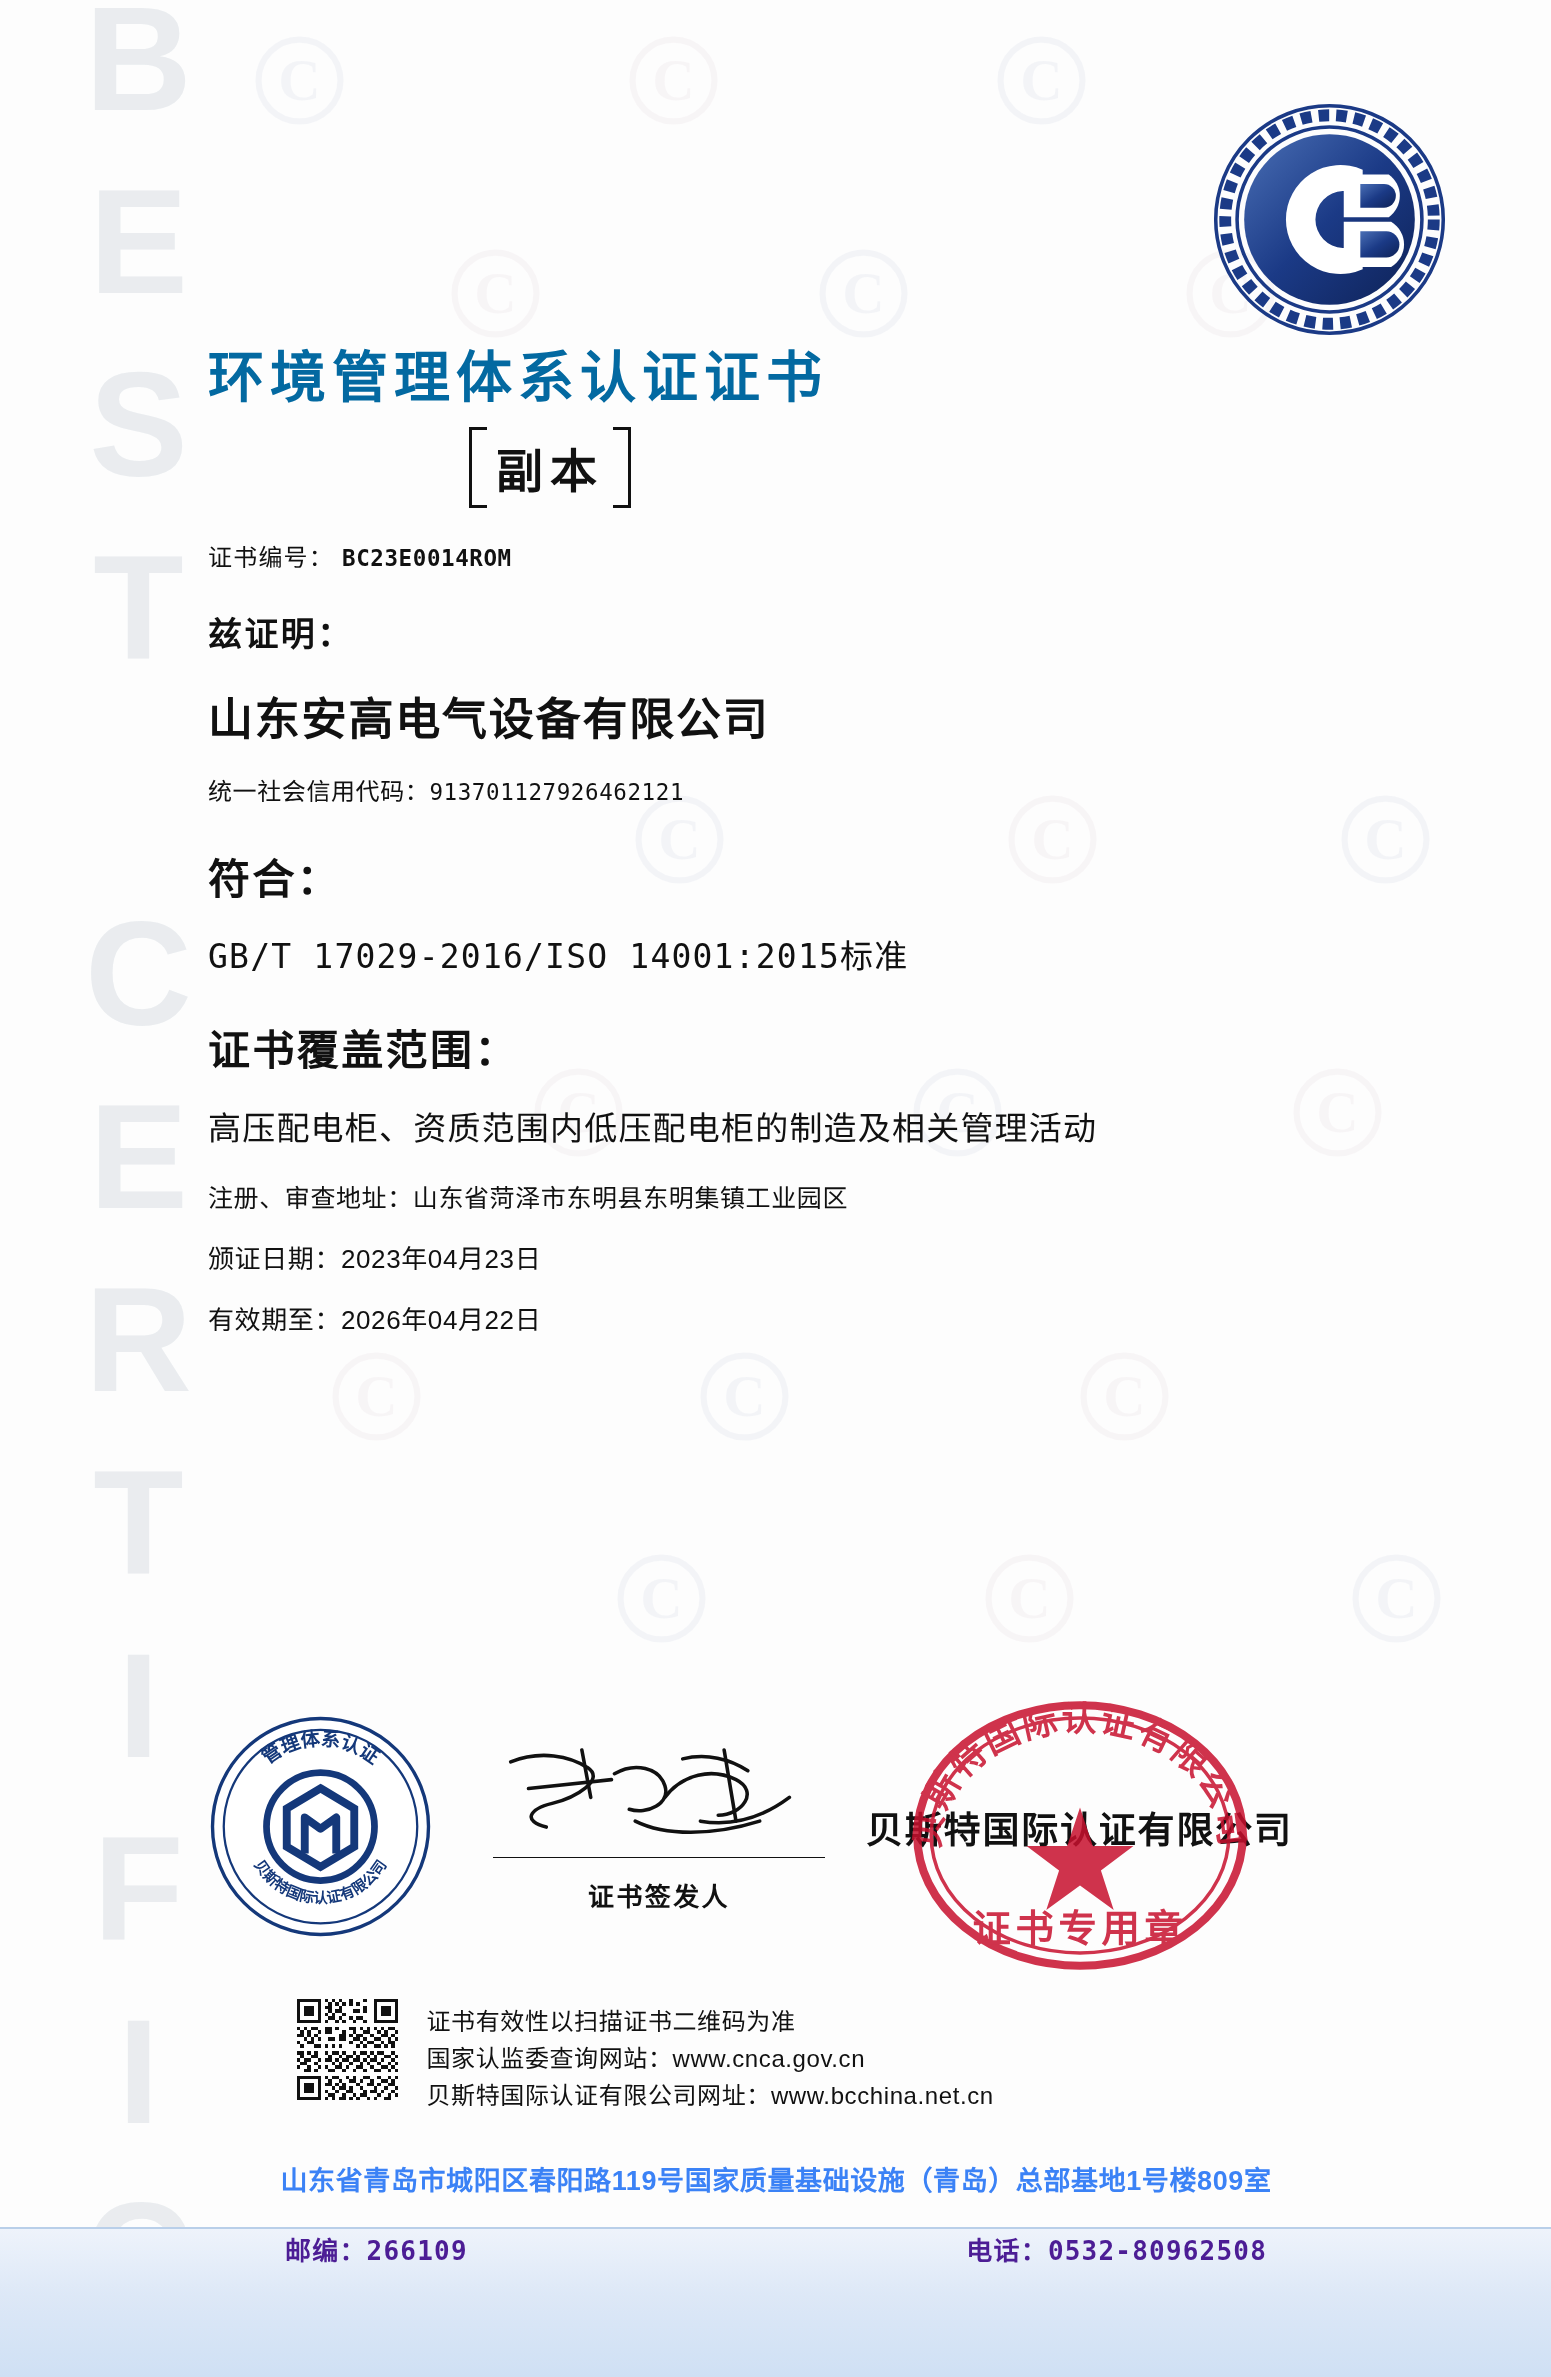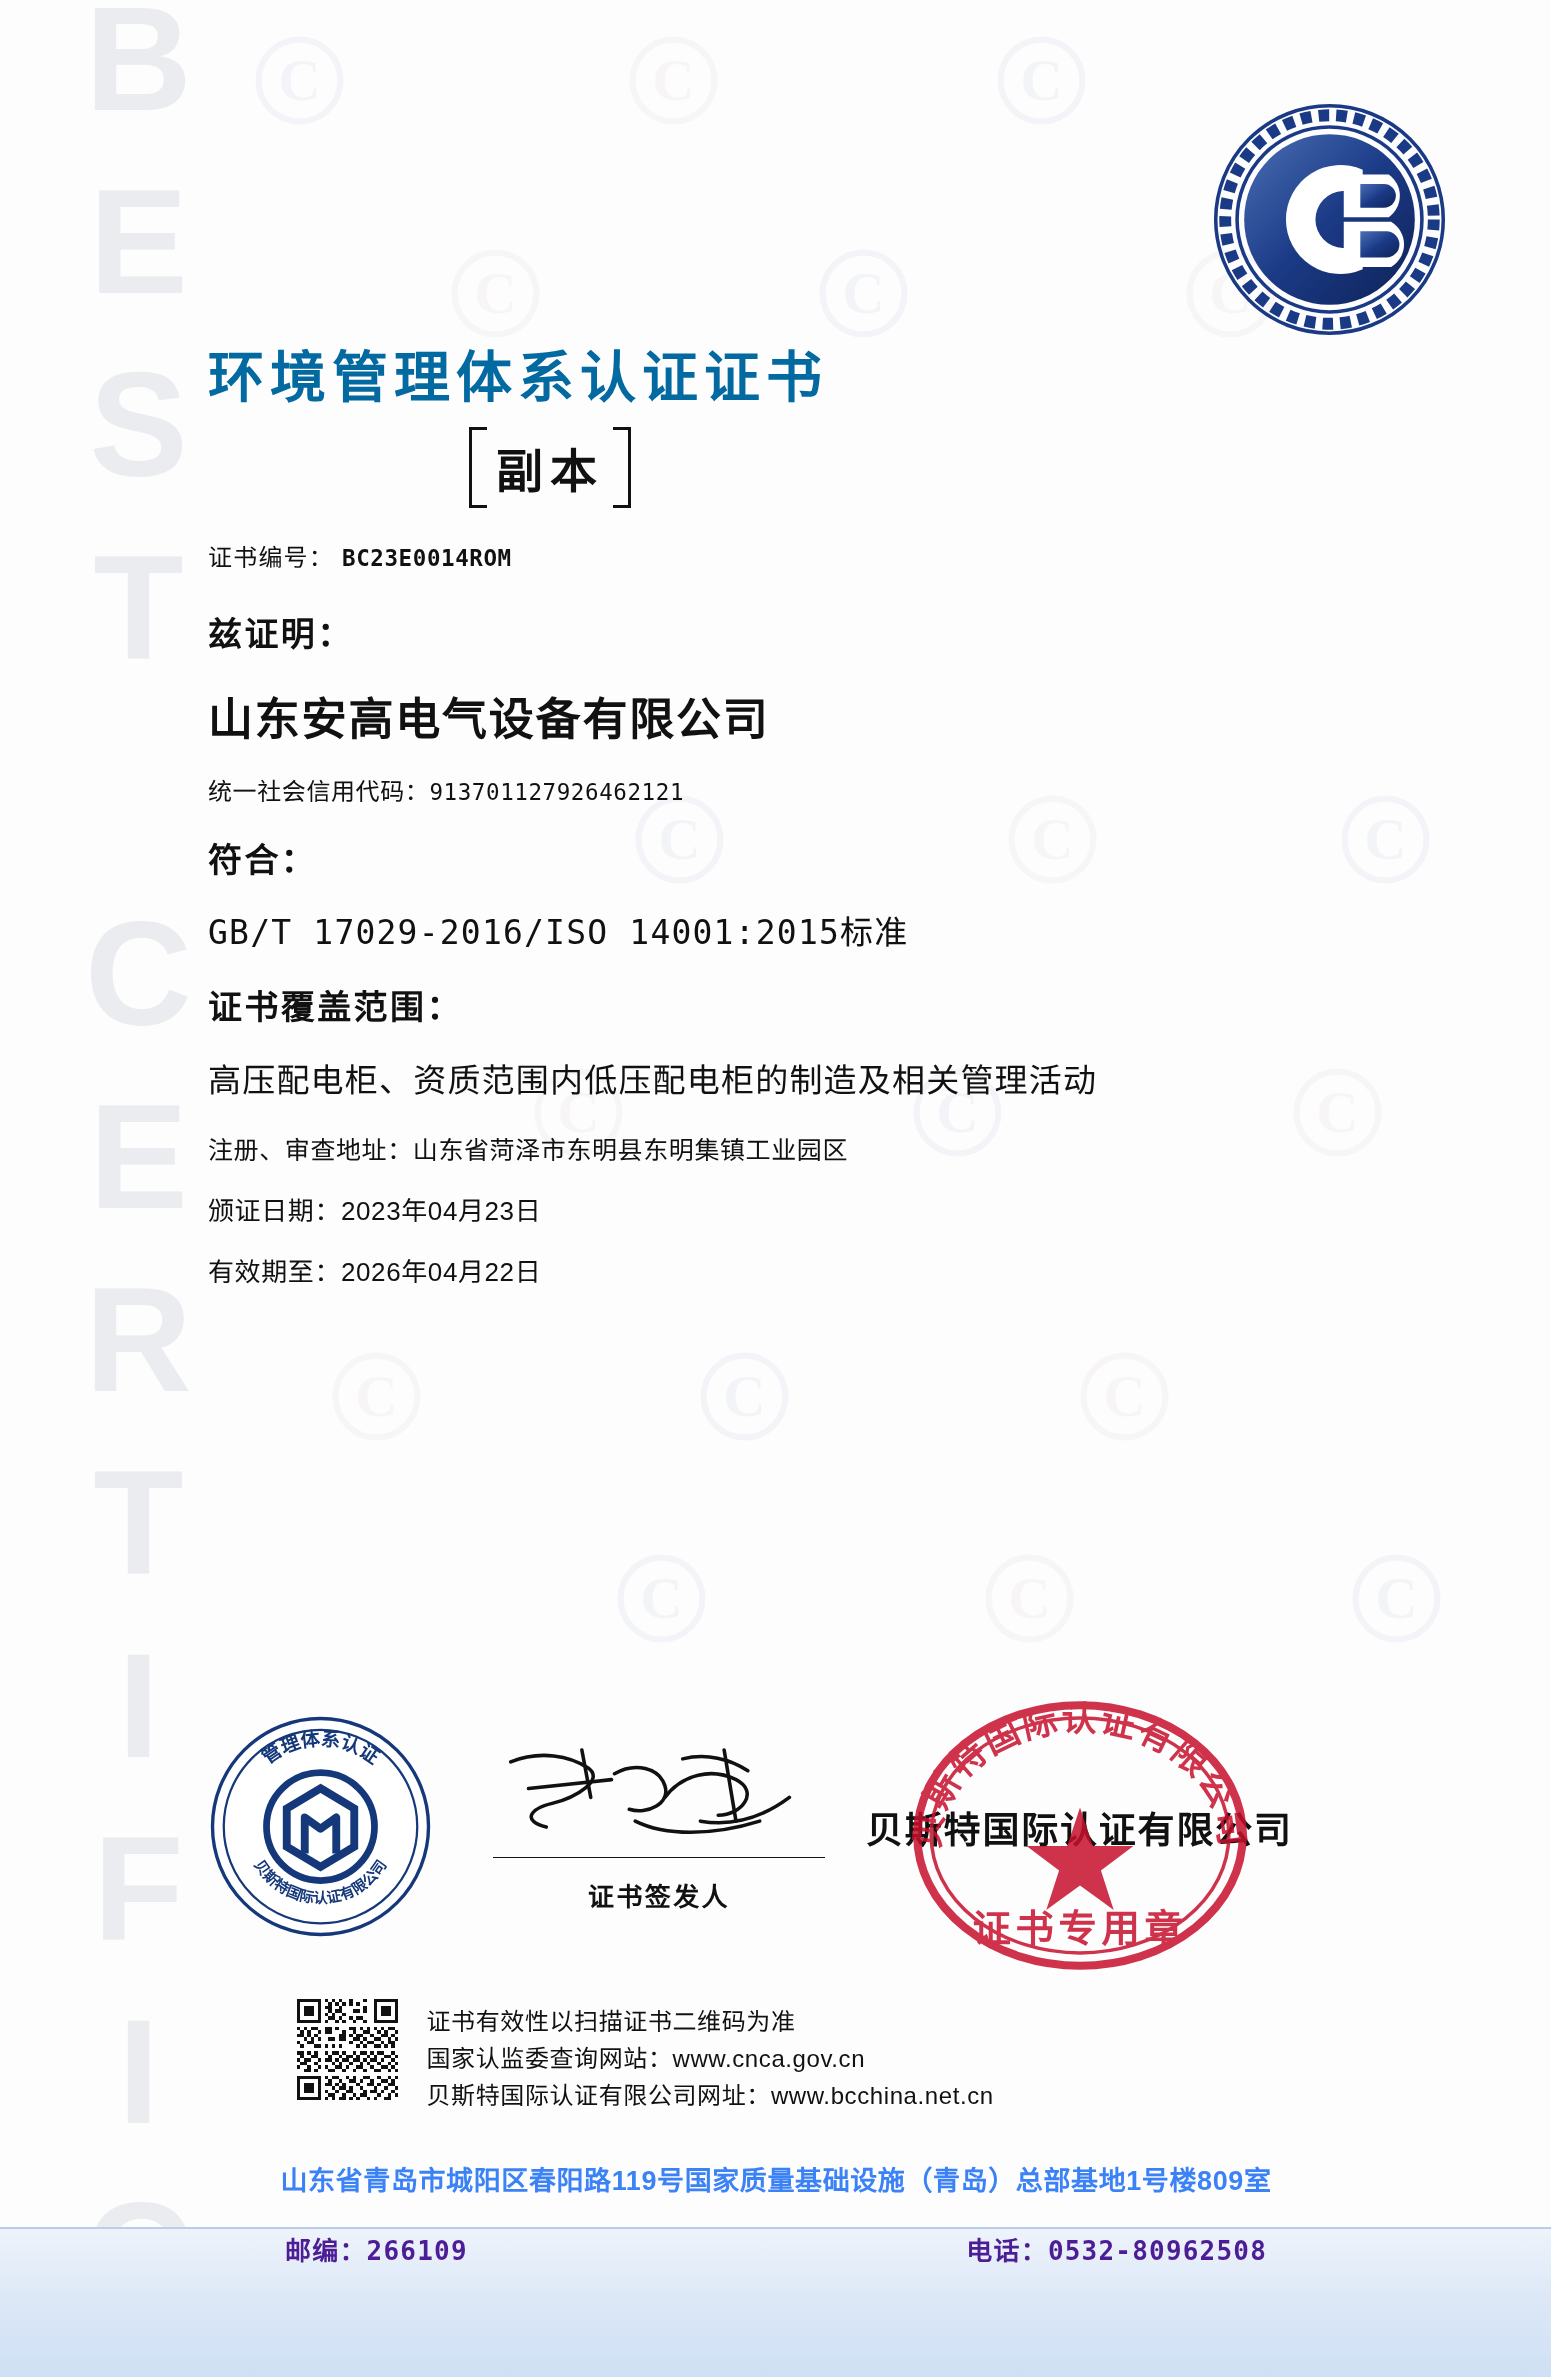--- a/index.html
+++ b/index.html
@@ -136,22 +136,22 @@
     margin-top: 24px;
     font-size: 24px;
     letter-spacing: 0.6px;
   }
   .credit-line .val {
     font-family: "DejaVu Sans Mono", monospace;
     font-size: 22.5px;
   }
 
   .section-label {
-    margin-top: 26px;
-    font-size: 34px;
+    margin-top: 38px;
+    font-size: 42px;
     font-weight: bold;
     letter-spacing: 2.4px;
   }
 
   .standard {
     margin-top: 24px;
     font-size: 33px;
     letter-spacing: 1.2px;
     font-family: "DejaVu Sans Mono", "Liberation Mono", monospace;
   }

